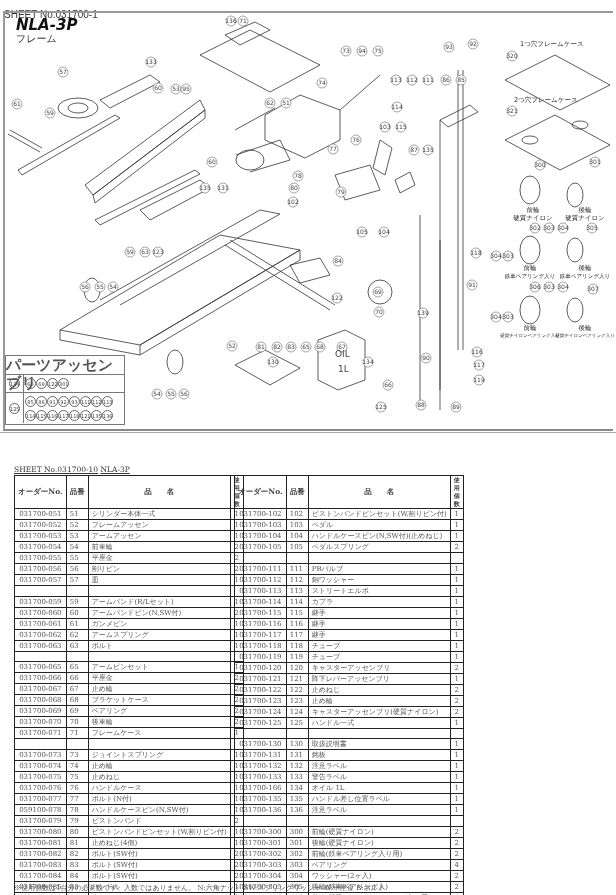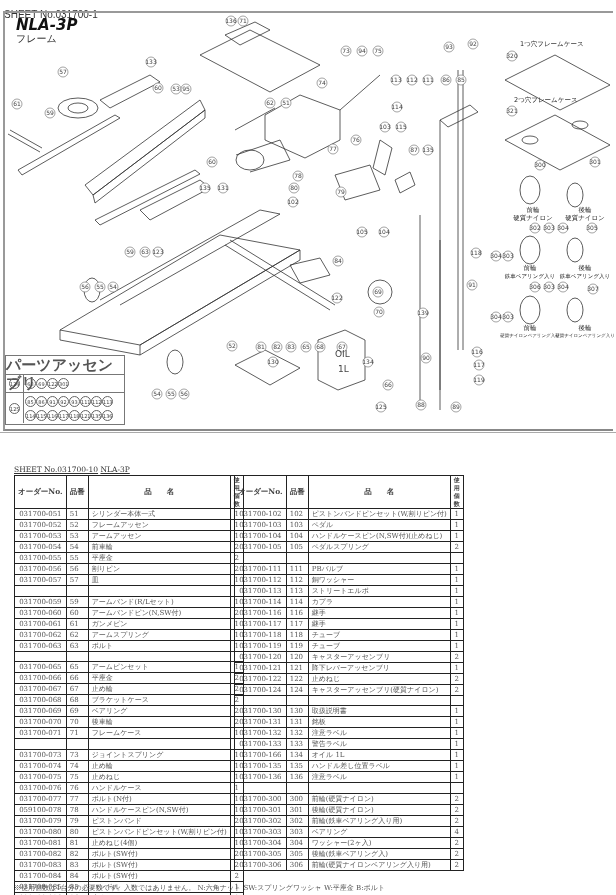--- a/index.html
+++ b/index.html
@@ -657,20 +657,26 @@
         <td>ストリートエルボ</td>
         <td class="qty">1</td>
       </tr>
       <tr>
         <td class="no">031700-114</td>
         <td class="num">114</td>
         <td>カプラ</td>
         <td class="qty">1</td>
       </tr>
       <tr>
+        <td class="no">031700-115</td>
+        <td class="num">115</td>
+        <td>継手</td>
+        <td class="qty">1</td>
+      </tr>
+      <tr>
         <td class="no">031700-116</td>
         <td class="num">116</td>
         <td>継手</td>
         <td class="qty">1</td>
       </tr>
       <tr>
         <td class="no">031700-117</td>
         <td class="num">117</td>
         <td>継手</td>
         <td class="qty">1</td>
@@ -699,24 +705,36 @@
         <td>降下レバーアッセンブリ</td>
         <td class="qty">1</td>
       </tr>
       <tr>
         <td class="no">031700-122</td>
         <td class="num">122</td>
         <td>止めねじ</td>
         <td class="qty">2</td>
       </tr>
       <tr>
+        <td class="no">031700-123</td>
+        <td class="num">123</td>
+        <td>止め輪</td>
+        <td class="qty">2</td>
+      </tr>
+      <tr>
         <td class="no">031700-124</td>
         <td class="num">124</td>
         <td>キャスターアッセンブリ(硬質ナイロン)</td>
         <td class="qty">2</td>
+      </tr>
+      <tr>
+        <td class="no">031700-125</td>
+        <td class="num">125</td>
+        <td>ハンドル一式</td>
+        <td class="qty">1</td>
       </tr>
       <tr>
         <td class="no"></td>
         <td class="num"></td>
         <td></td>
         <td class="qty"></td>
       </tr>
       <tr>
         <td class="no">031700-130</td>
         <td class="num">130</td>

